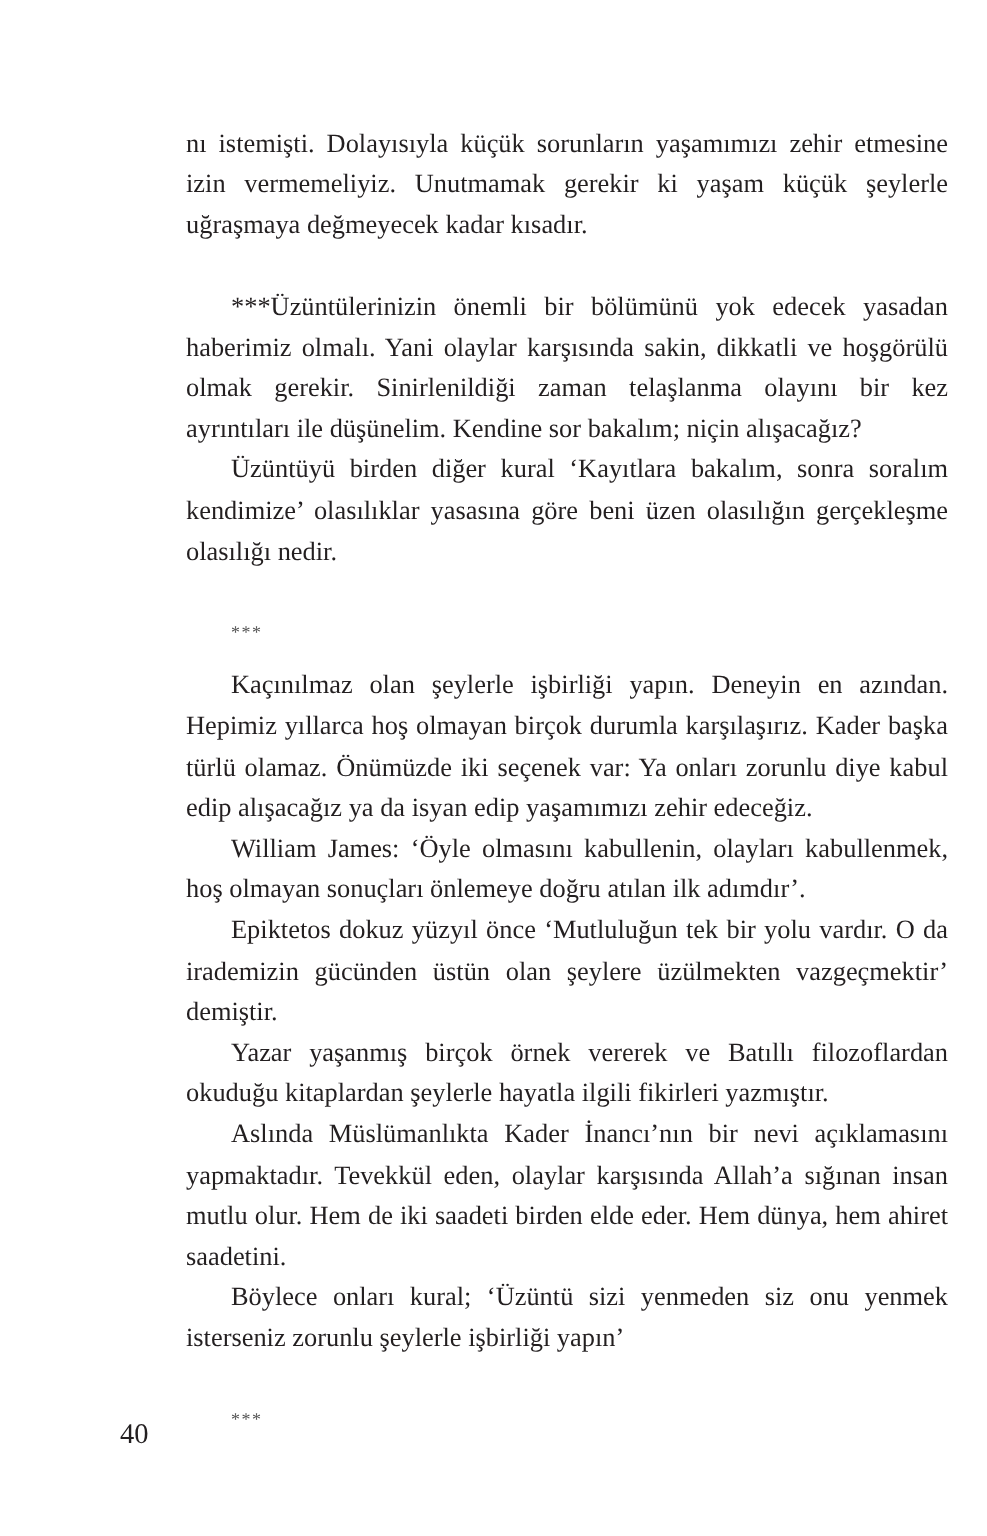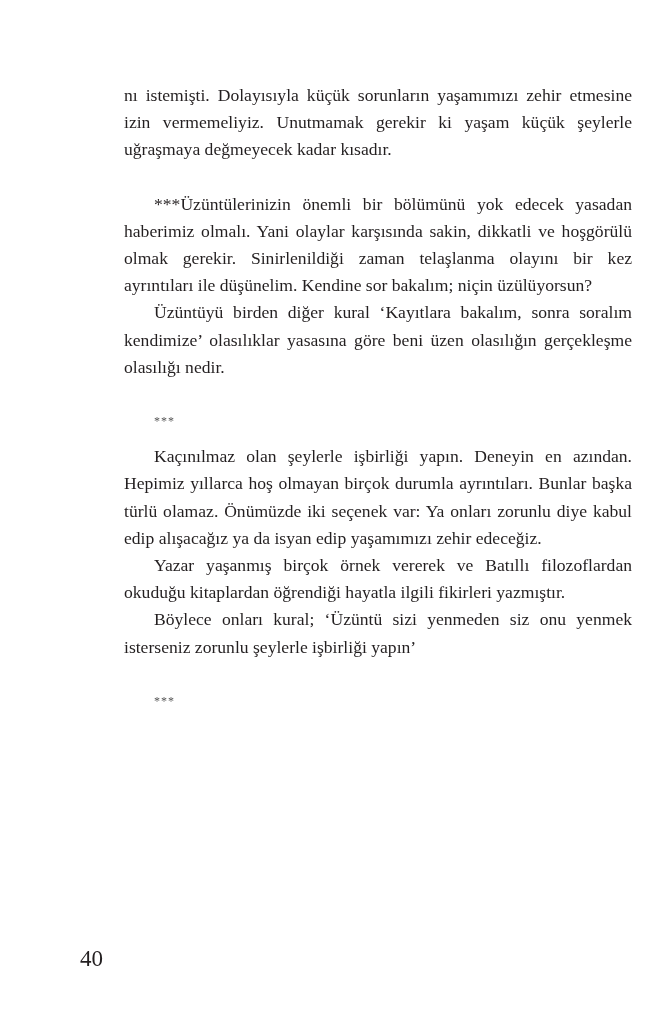--- a/index.html
+++ b/index.html
@@ -29,35 +29,38 @@
       font-size: 12px;
       line-height: 27.2px;
       letter-spacing: 1px;
       color: #555;
     }
     .pagenum {
       position: absolute;
       left: 80px;
       top: 946px;
       font-family: "Liberation Serif", "DejaVu Serif", serif;
-      font-size: 23px;
+      font-size: 19px;
       color: #231f20;
     }
   </style>
 </head>
 <body>
 
 <div class="page">
   <p class="p noindent">nı istemişti. Dolayısıyla küçük sorunların yaşamımızı zehir etmesine izin vermemeliyiz. Unutmamak gerekir ki yaşam küçük şeylerle uğraşmaya değmeyecek kadar kısadır.</p>
   <div class="gap"></div>
-  <p class="p">***Üzüntülerinizin önemli bir bölümünü yok edecek yasadan haberimiz olmalı. Yani olaylar karşısında sakin, dikkatli ve hoşgörülü olmak gerekir. Sinirlenildiği zaman telaşlanma olayını bir kez ayrıntıları ile düşünelim.  Kendine sor bakalım; niçin üzülüyorsun?</p>
+  <p class="p">***Üzüntülerinizin önemli bir bölümünü yok edecek yasadan haberimiz olmalı. Yani olaylar karşısında sakin, dikkatli ve hoşgörülü olmak gerekir. Sinirlenildiği zaman telaşlanma olayını bir kez ayrıntıları ile düşünelim.  Kendine sor bakalım; niçin alışacağız?</p>
   <p class="p">Üzüntüyü birden diğer kural ‘Kayıtlara bakalım, sonra soralım kendimize’ olasılıklar yasasına göre beni üzen olasılığın gerçekleşme olasılığı nedir.</p>
   <div class="gap"></div>
   <p class="sep">***</p>
   <div class="gap" style="height:8px"></div>
-  <p class="p">Kaçınılmaz olan şeylerle işbirliği yapın.  Deneyin en azından. Hepimiz yıllarca hoş olmayan birçok durumla ayrıntıları. Bunlar başka türlü olamaz. Önümüzde iki seçenek var: Ya onları zorunlu diye kabul edip alışacağız ya da isyan edip yaşamımızı zehir edeceğiz.</p>
-  <p class="p">Yazar yaşanmış birçok örnek vererek ve Batıllı filozoflardan okuduğu kitaplardan öğrendiği hayatla ilgili fikirleri yazmıştır.</p>
+  <p class="p">Kaçınılmaz olan şeylerle işbirliği yapın.  Deneyin en azından. Hepimiz yıllarca hoş olmayan birçok durumla karşılaşırız. Kader başka türlü olamaz. Önümüzde iki seçenek var: Ya onları zorunlu diye kabul edip alışacağız ya da isyan edip yaşamımızı zehir edeceğiz.</p>
+  <p class="p">William James: ‘Öyle olmasını kabullenin, olayları kabullenmek, hoş olmayan sonuçları önlemeye doğru atılan ilk adımdır’.</p>
+  <p class="p">Epiktetos dokuz yüzyıl önce ‘Mutluluğun tek bir yolu vardır. O da irademizin gücünden üstün olan şeylere üzülmekten vazgeçmektir’ demiştir.</p>
+  <p class="p">Yazar yaşanmış birçok örnek vererek ve Batıllı filozoflardan okuduğu kitaplardan şeylerle hayatla ilgili fikirleri yazmıştır.</p>
+  <p class="p">Aslında Müslümanlıkta Kader İnancı’nın bir nevi açıklamasını yapmaktadır. Tevekkül eden, olaylar karşısında Allah’a sığınan insan mutlu olur. Hem de iki saadeti birden elde eder. Hem dünya, hem ahiret saadetini.</p>
   <p class="p">Böylece onları kural; ‘Üzüntü sizi yenmeden siz onu yenmek isterseniz zorunlu şeylerle işbirliği yapın’</p>
   <div class="gap"></div>
   <p class="sep">***</p>
 </div>
 
 <div class="pagenum">40</div>
 
 </body></html>

